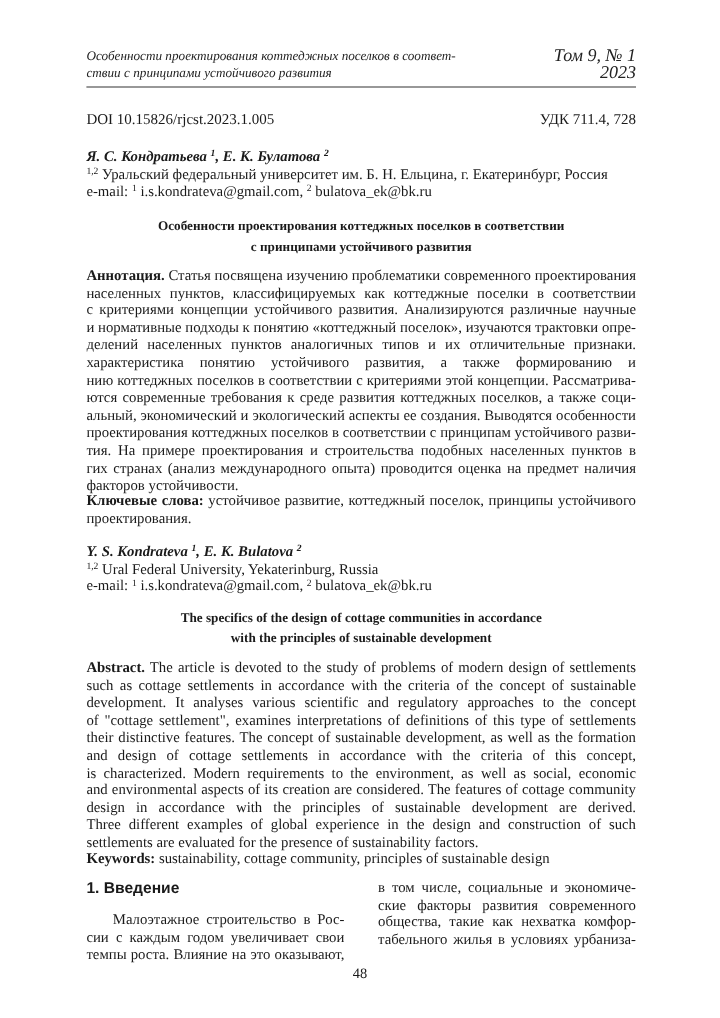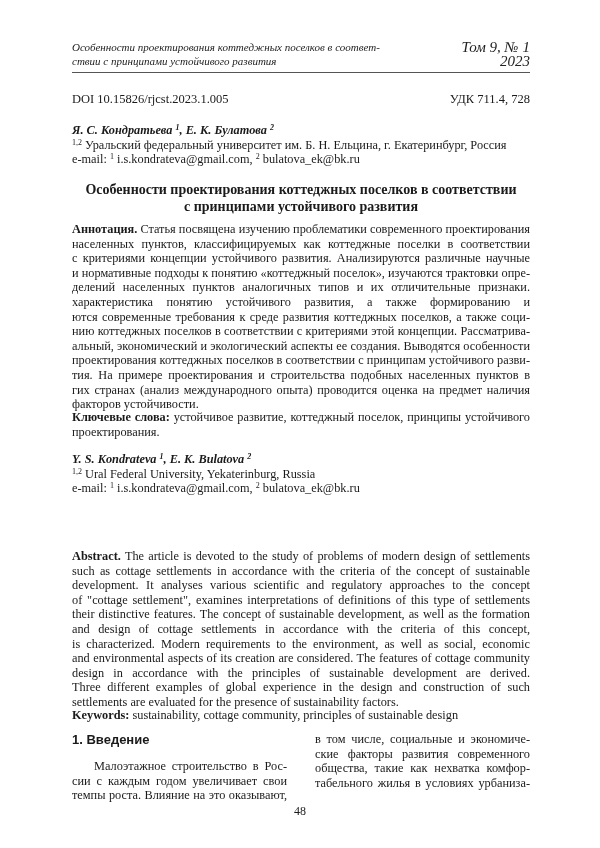--- a/index.html
+++ b/index.html
@@ -14,21 +14,21 @@
       font-size: 15px; line-height: 14px; color: #222; }
     .doi-row { position: absolute; left: 72px; top: 91px; width: 458px; font-size: 12.5px; line-height: 16px; }
     .doi { position: absolute; left: 0; top: 0; }
     .udk { position: absolute; right: 0; top: 0; margin-left: 44px; }
     .block { position: absolute; left: 72px; width: 458px; font-size: 12.3px; line-height: 14.6px; }
     .line { white-space: nowrap; display: block; }
     .just { text-align: justify; text-align-last: justify; white-space: normal; height: 14.6px; overflow: hidden; }
     .authors { font-style: italic; font-weight: bold; }
     sup { font-size: 8px; line-height: 0; vertical-align: 4px; }
     .title { position: absolute; left: 72px; width: 458px; text-align: center; font-weight: bold;
-      font-size: 14px; line-height: 17px; }
+      font-size: 11px; line-height: 17px; }
     .label-b { font-weight: bold; }
     .col { position: absolute; top: 732px; width: 215px; font-size: 12.3px; line-height: 14.6px; }
     .col-left { left: 72px; }
     .col-right { left: 315px; }
     .section-heading { font-weight: bold; font-size: 13px; line-height: 15px; margin-bottom: 12px;
       font-family: "Liberation Sans", sans-serif; }
     .indent { text-indent: 22px; }
     .page-number { position: absolute; left: 0; width: 600px; top: 804px; text-align: center; font-size: 12px; }
   </style>
 </head>
@@ -63,40 +63,44 @@
     <span class="line">с принципами устойчивого развития</span>
   </div>
 
   <div class="block" style="top:222px;">
     <div class="just"><span class="label-b">Аннотация.</span><span> Статья посвящена изучению проблематики современного проектирования</span></div>
     <div class="just">населенных пунктов, классифицируемых как коттеджные поселки в соответствии</div>
     <div class="just">с критериями концепции устойчивого развития. Анализируются различные научные</div>
     <div class="just">и нормативные подходы к понятию «коттеджный поселок», изучаются трактовки опре-</div>
     <div class="just">делений населенных пунктов аналогичных типов и их отличительные признаки. Дается</div>
     <div class="just">характеристика понятию устойчивого развития, а также формированию и проектирова-</div>
+    <div class="just">нию коттеджных поселков в соответствии с критериями этой концепции. Рассматрива-</div>
     <div class="just">ются современные требования к среде развития коттеджных поселков, а также соци-</div>
-    <div class="just">нию коттеджных поселков в соответствии с критериями этой концепции. Рассматрива-</div>
     <div class="just">альный, экономический и экологический аспекты ее создания. Выводятся особенности</div>
     <div class="just">проектирования коттеджных поселков в соответствии с принципам устойчивого разви-</div>
     <div class="just">тия. На примере проектирования и строительства подобных населенных пунктов в дру-</div>
     <div class="just">гих странах (анализ международного опыта) проводится оценка на предмет наличия</div>
     <span class="line">факторов устойчивости.</span>
   </div>
 
   <div class="block" style="top:410px;">
     <div class="just"><span class="label-b">Ключевые слова:</span><span> устойчивое развитие, коттеджный поселок, принципы устойчивого</span></div>
     <span class="line">проектирования.</span>
   </div>
 
   <div class="block" style="top:452px;">
     <span class="line authors"><span>Y. S. Kondrateva</span> <sup>1</sup><span>, </span><span>E. K. Bulatova</span> <sup>2</sup></span>
     <span class="line"><sup>1,2</sup><span> Ural Federal University, Yekaterinburg, Russia</span></span>
     <span class="line"><span>e-mail: </span><sup>1</sup><span> i.s.kondrateva@gmail.com, </span><sup>2</sup><span> bulatova_ek@bk.ru</span></span>
   </div>
 
+  <div class="title" style="top:507px;">
+    <span class="line">The specifics of the design of cottage communities in accordance</span>
+    <span class="line">with the principles of sustainable development</span>
+  </div>
 
   <div class="block" style="top:549px;">
     <div class="just"><span class="label-b">Abstract.</span><span> The article is devoted to the study of problems of modern design of settlements</span></div>
     <div class="just">such as cottage settlements in accordance with the criteria of the concept of sustainable</div>
     <div class="just">development. It analyses various scientific and regulatory approaches to the concept</div>
     <div class="just">of "cottage settlement", examines interpretations of definitions of this type of settlements and</div>
     <div class="just">their distinctive features. The concept of sustainable development, as well as the formation</div>
     <div class="just">and design of cottage settlements in accordance with the criteria of this concept,</div>
     <div class="just">is characterized. Modern requirements to the environment, as well as social, economic</div>
     <div class="just">and environmental aspects of its creation are considered. The features of cottage community</div>

